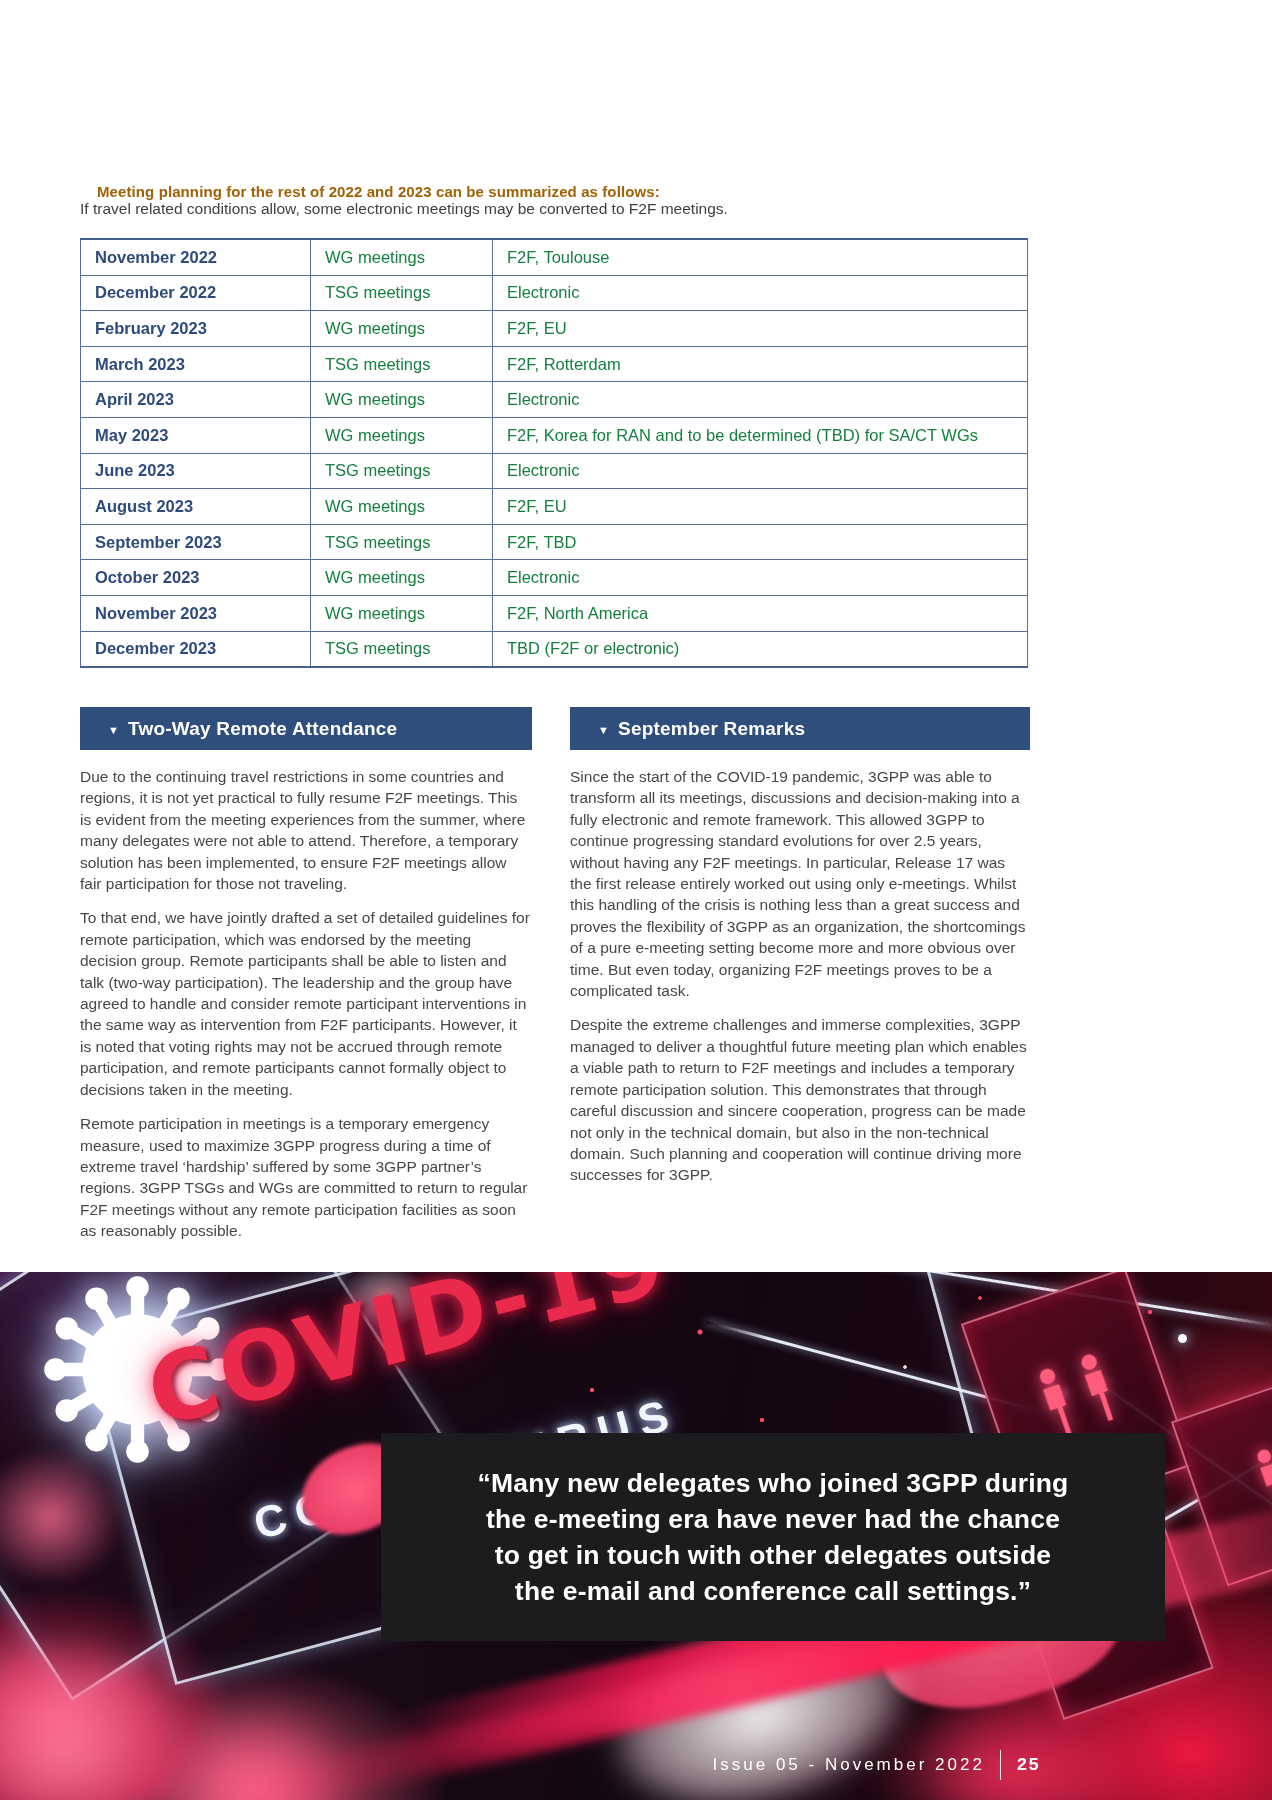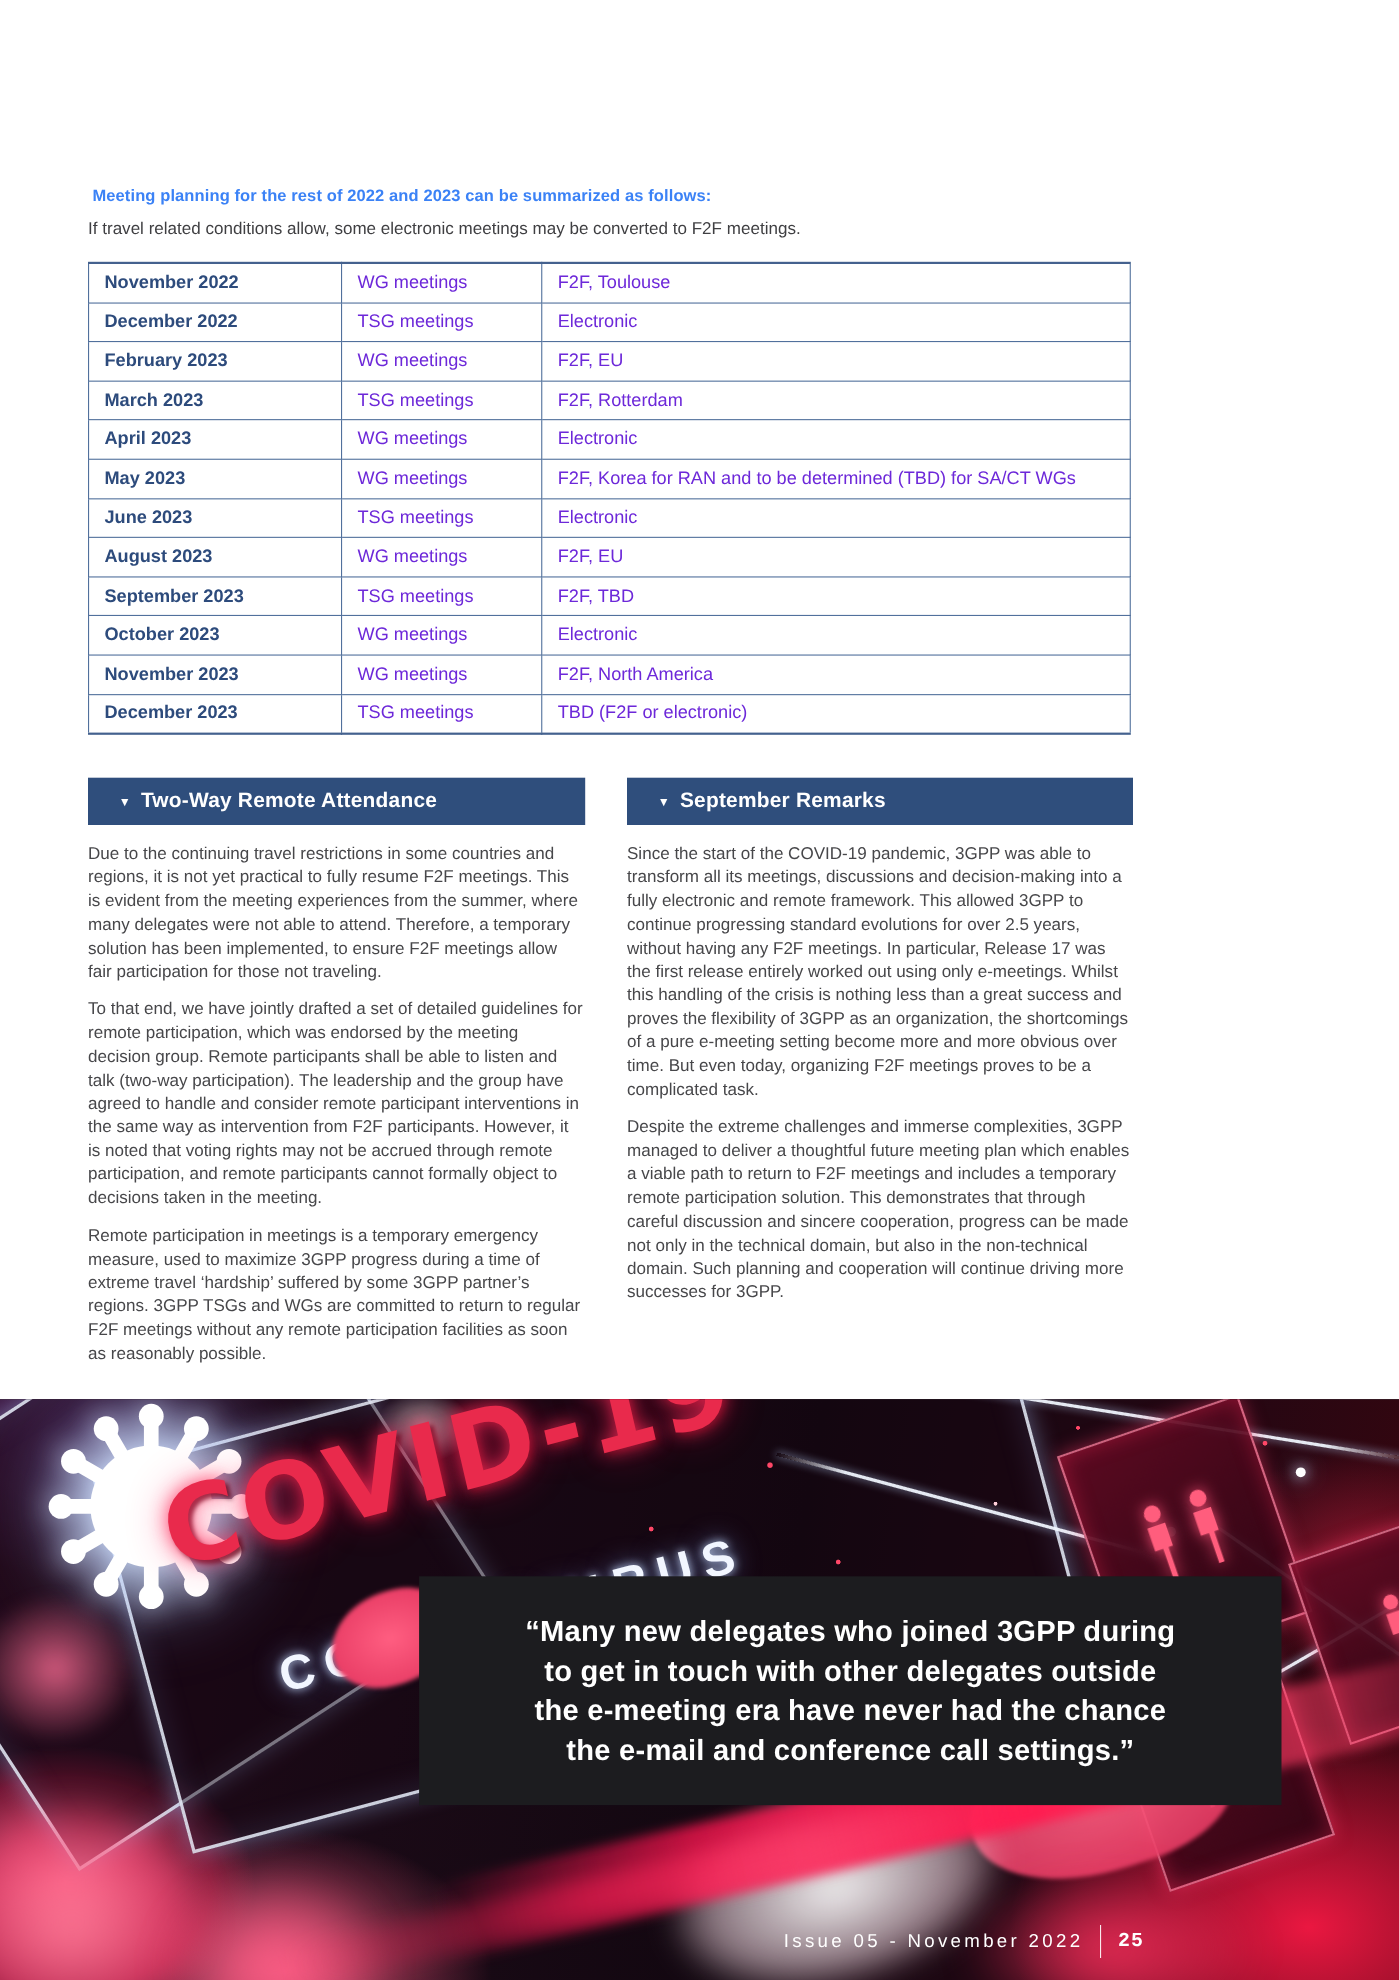--- a/index.html
+++ b/index.html
@@ -1,27 +1,27 @@
 <!DOCTYPE html>
 <html><head>
 <meta charset="utf-8">
 <style>
   html,body{margin:0;padding:0;background:#ffffff;}
   .page{position:relative;width:1272px;height:1800px;background:#ffffff;overflow:hidden;
         font-family:"Liberation Sans",sans-serif;}
 
   
-  .intro-heading{position:absolute;left:80px;top:166px;margin:4px;font-size:15px;font-weight:bold;
-                 color:#3b82f6;letter-spacing:.1px;}
+  .intro-heading{position:absolute;left:80px;top:166px;margin:17px;font-size:15px;font-weight:bold;
+                 color:#a16207;letter-spacing:.1px;}
   .intro-text{position:absolute;left:80px;top:200px;margin:0;font-size:15.5px;color:#3f3f42;}
 
   
   .schedule{position:absolute;left:80px;top:238px;width:948px;border-collapse:collapse;
             table-layout:fixed;border-top:2px solid #44618e;border-bottom:2px solid #44618e;}
-  .schedule td{border:1px solid #51709c;height:34.6px;font-size:16.5px;color:#6d28d9;
+  .schedule td{border:1px solid #51709c;height:34.6px;font-size:16.5px;color:#15803d;
                padding:0 4px 0 14px;vertical-align:middle;overflow:hidden;white-space:nowrap;}
   .schedule td.c-period{font-weight:bold;color:#2d4b7c;}
 
   
   .col{position:absolute;top:707px;}
   .col-left{left:80px;width:452px;}
   .col-right{left:570px;width:460px;}
   .section-bar{height:43px;background:#2f4e7c;color:#fff;display:flex;align-items:center;
                padding-left:28px;font-weight:bold;font-size:19px;margin-bottom:16px;letter-spacing:.2px;}
   .tri{font-size:11px;margin-right:9px;position:relative;top:1px;}
@@ -284,22 +284,22 @@
     <div class="bokeh bk1"></div>
     <div class="bokeh bk2"></div>
     <div class="bokeh bk-white"></div>
     <div class="bokeh bk4"></div>
     <div class="bokeh bk5"></div>
     <div class="streak st1"></div>
     <div class="streak st2"></div>
 
     <div class="quote-box">
       <div class="quote-line">“Many new delegates who joined 3GPP during</div>
+      <div class="quote-line">the e-meeting era have never had the chance</div>
       <div class="quote-line">to get in touch with other delegates outside</div>
-      <div class="quote-line">the e-meeting era have never had the chance</div>
       <div class="quote-line">the e-mail and conference call settings.”</div>
     </div>
   </div>
 
   <div class="page-footer">
     <span class="issue-label">Issue 05 - November 2022</span>
     <span class="footer-divider"></span>
     <span class="page-number">25</span>
   </div>
 

